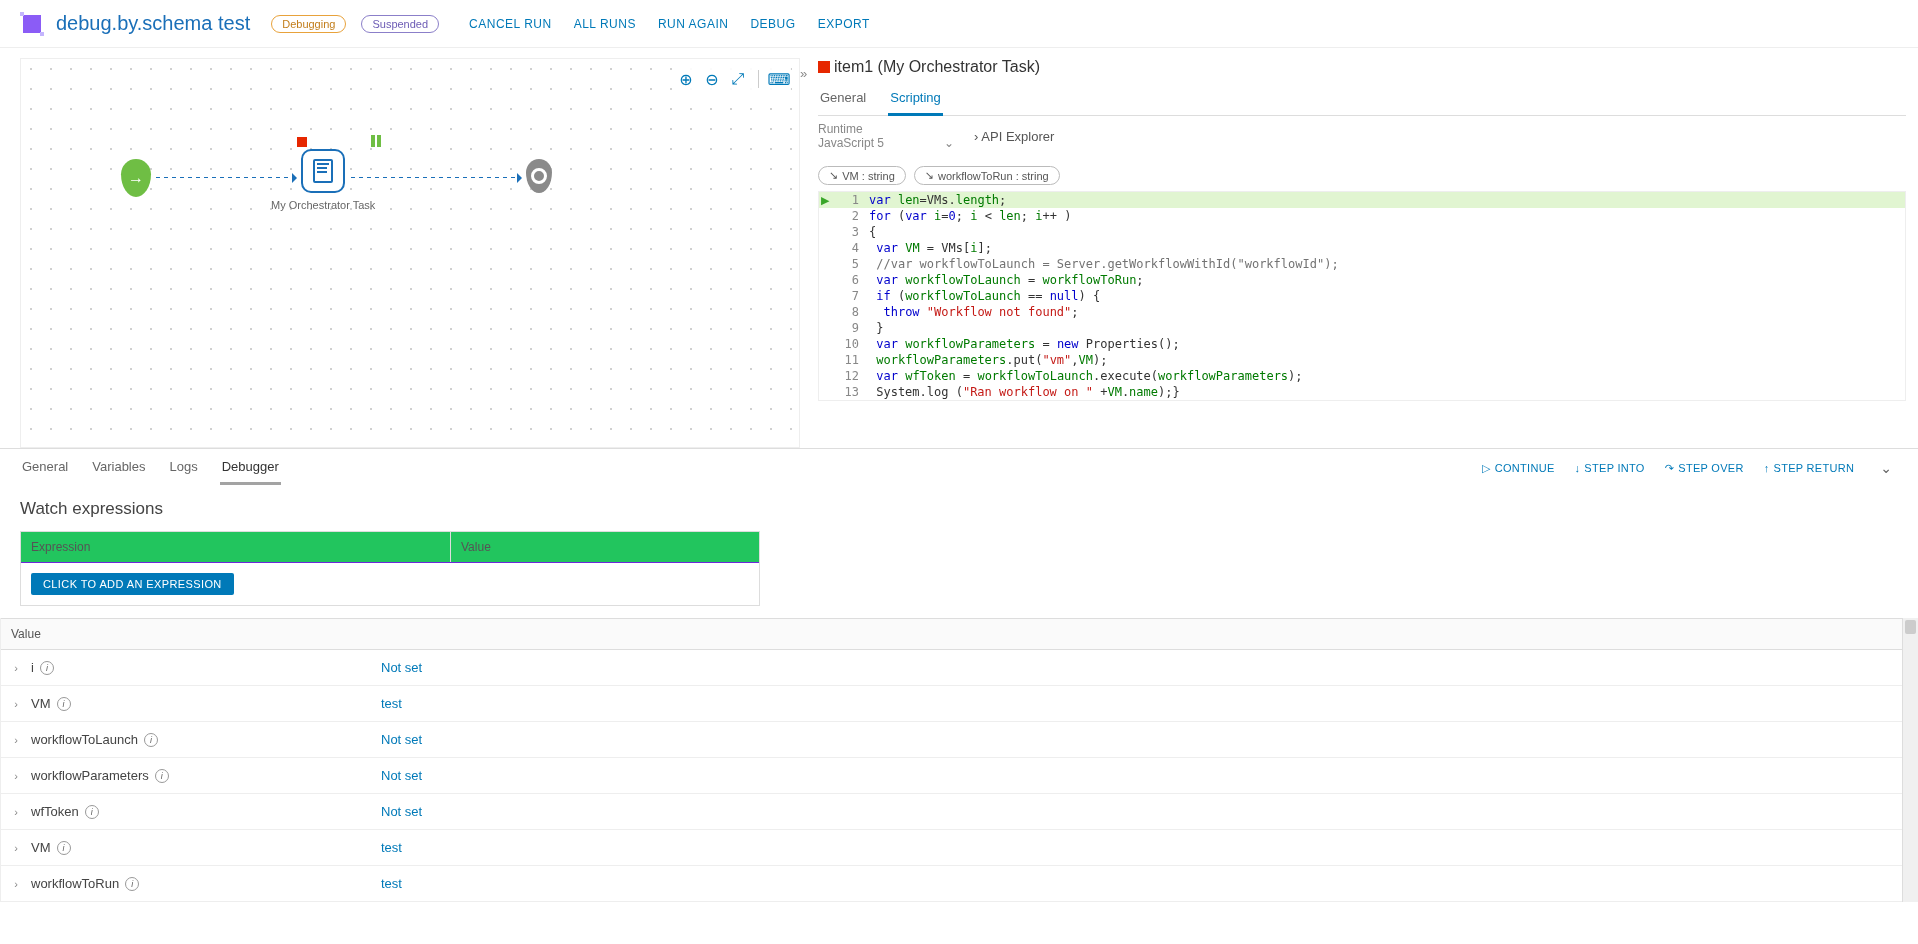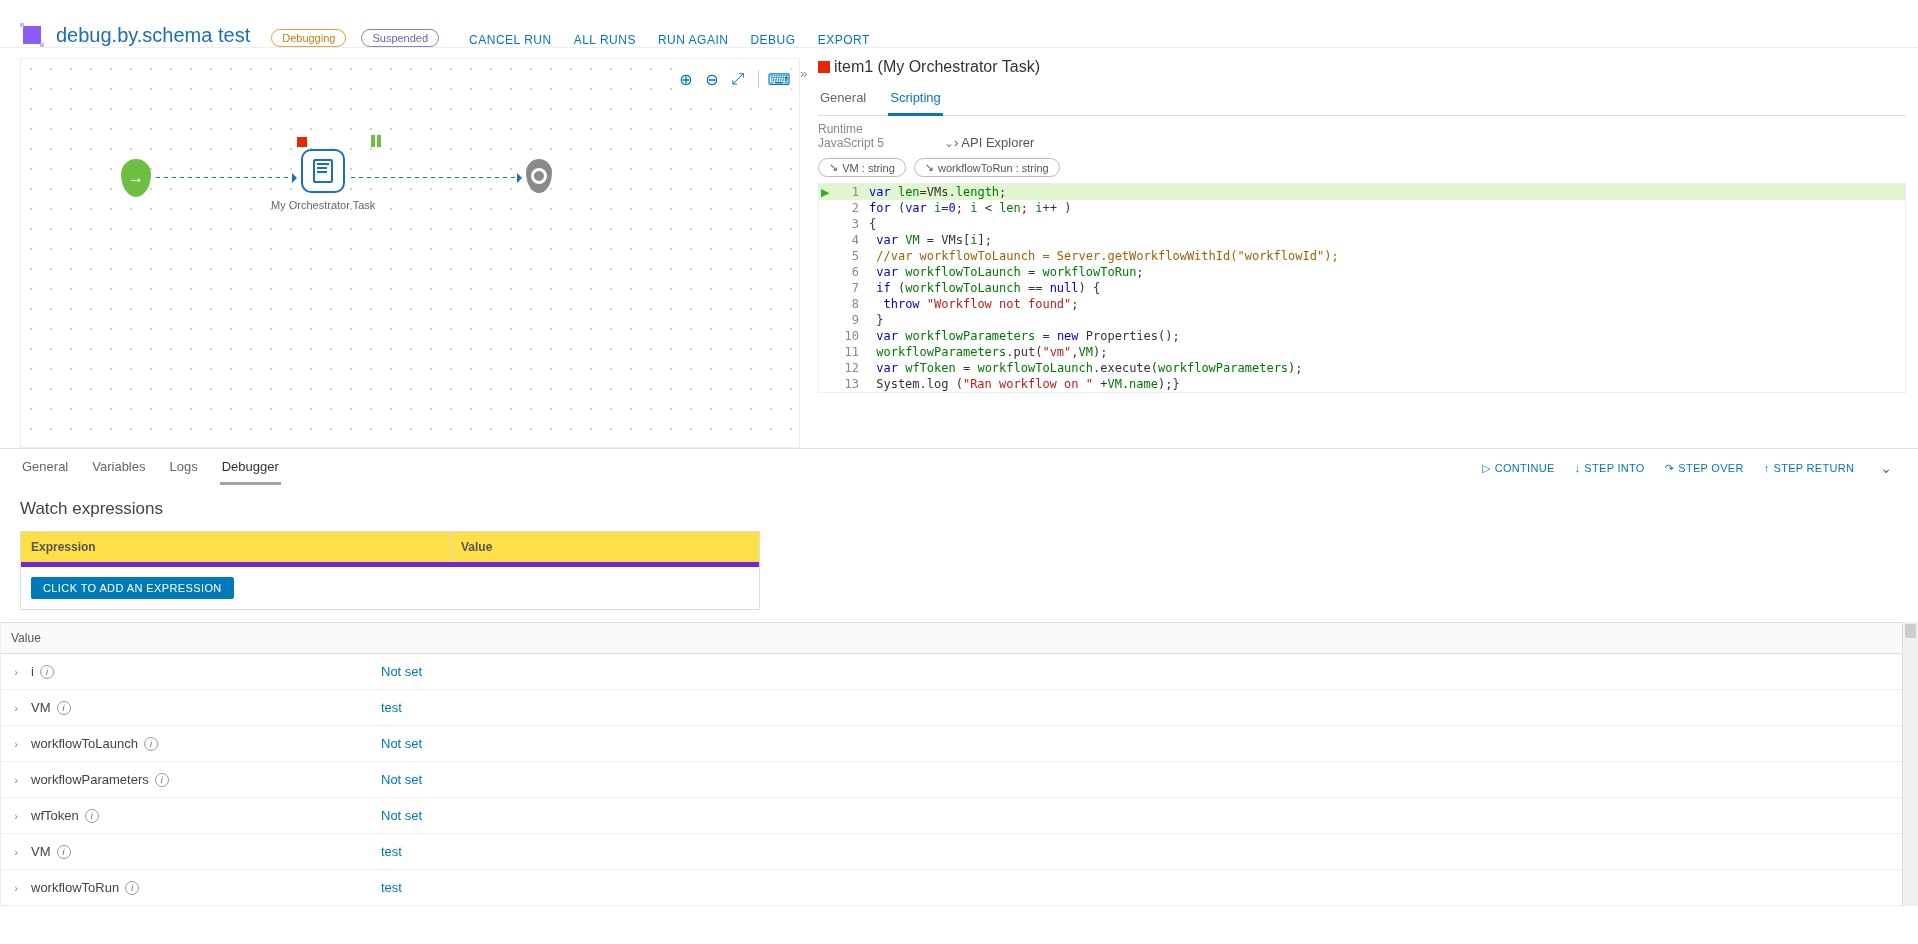--- a/index.html
+++ b/index.html
@@ -1,19 +1,19 @@
 <!DOCTYPE html>
 <html><head>
 <meta charset="utf-8">
 <style>
   * { box-sizing: border-box; margin: 0; padding: 0; }
   body { font-family: "Segoe UI", Arial, sans-serif; font-size: 13px; color: #333; background: #fff; }
   
   
-  .header { display: flex; align-items: flex-end; height: 48px; padding: 0 20px; border-bottom: 1px solid #eee; }
+  .header { display: flex; align-items: center; height: 48px; padding: 0 20px; border-bottom: 1px solid #eee; }
   .logo { width: 24px; height: 24px; margin-right: 12px; position: relative; }
   .logo-inner { width: 18px; height: 18px; background: #8b5cf6; position: absolute; top: 3px; left: 3px; }
   .logo-inner::before, .logo-inner::after { content:""; position:absolute; width:4px; height:4px; background:#c4b5fd; }
   .logo-inner::before { top:-3px; left:-3px; }
   .logo-inner::after { bottom:-3px; right:-3px; }
   .title { color: #1a6fb8; font-size: 20px; font-weight: 400; margin-right: 12px; }
   .badge { display:inline-block; padding: 2px 10px; border-radius: 12px; font-size: 11px; margin-right: 6px; margin-left: 9px; }
   .badge-debugging { border: 1px solid #e8a23b; color: #c27d1a; }
   .badge-suspended { border: 1px solid #8b7fc9; color: #6d5cb5; }
   .header-actions { display: flex; gap: 22px; margin-left: 24px; }
@@ -53,56 +53,56 @@
   .arrow2 { left:330px; width:170px; }
 
   
   .detail-panel { flex:1; margin-top:10px; padding: 0 12px 0 18px; position:relative;}
   .collapse-icon { position:absolute; left:0; top:8px; color:#888; cursor:pointer;}
   .item-title { display:flex; align-items:center; gap:4px; font-size:16px; margin-bottom:10px;text-align:center;}
   .item-title .sq { width:12px; height:12px; background:#e62700;}
   .detail-tabs { display:flex; gap:20px; border-bottom:1px solid #ddd; margin-bottom:6px;}
   .dtab { padding: 4px 2px 8px; color:#666; cursor:pointer; font-size:13px;}
   .dtab.active { color:#0079b8; border-bottom: 3px solid #0079b8; margin-bottom:-1px;}
-  .runtime-row { display:flex; align-items:flex-end; margin:4px 0 8px;}
+  .runtime-row { display:flex; align-items:center; gap:20px; margin:4px 0 16px;}
   .runtime-label { color:#888; font-size:12px;}
   .runtime-select { color:#888; font-size:12px; display:flex; align-items:center; gap:60px;}
   .api-link { color:#555; font-size:13px; cursor:pointer;}
   .param-chips { display:flex; gap:8px; margin-bottom:6px;}
   .chip { border:1px solid #bbb; border-radius:12px; padding:2px 10px; font-size:11px; color:#555; display:flex; align-items:center; gap:4px;}
   
   
   .code-wrap { position:relative; border:1px solid #eee; background:#fff;}
   .gutter-arrow { position:absolute; left:2px; top:2px; color:#39a629; font-size:11px;}
   .code-line { display:flex; font-family: Consolas, monospace; font-size:12px; line-height:16px; white-space:pre;}
   .code-line.current { background:#e1f5d1;}
   .lineno { width:30px; text-align:right; color:#888; padding-right:10px; user-select:none; margin-left:20px;}
   .code { flex:1;}
   .kw { color:#0000cc;}
   .prop { color:#007a00;}
   .str { color:#c41a16;}
   .num { color:#0000cc;}
-  .cmt { color:#a16207;}
+  .cmt { color:#737373;}
   
   
   .bottom { border-top:1px solid #ddd;}
   .bottom-header { display:flex; align-items:center; padding: 0 20px; height:38px;}
   .btabs { display:flex; gap:20px;}
   .btab { padding:8px 2px; color:#666; cursor:pointer;}
   .btab.active { color:#333; border-bottom:3px solid #a3a3a3;}
   .spacer { flex:1;}
   .debug-actions { display:flex; gap:20px; align-items:center;}
   .daction { color:#0079b8; font-size:11px; letter-spacing:0.3px; cursor:pointer; display:flex; align-items:center; gap:4px;}
   .chev-btn { color:#666; font-size:14px; padding:0 6px;}
   
   .bottom-content { display:flex;flex-direction:column;}
   .watch-panel { width:780px; padding: 12px 20px;}
   .watch-title { font-size:17px; color:#444; margin-bottom:12px;}
   .watch-table { border:1px solid #ddd;}
-  .wt-head { display:flex; background:#fde047; border-bottom:5px solid #6d28d9;font-weight:bold;}
+  .wt-head { display:flex; background:#22c55e; border-bottom:1px solid #6d28d9;}
   .wt-head > div { padding:8px 10px; font-size:12px; color:#555;}
   .wt-col1 { width:430px; border-right:1px solid #ddd;}
   .wt-col2 { flex:1;}
   .wt-body { padding:10px;}
   .add-expr-btn { background:#0079b8; color:#fff; padding:5px 12px; font-size:11px; letter-spacing:0.4px; cursor:pointer; display:inline-block; border-radius:2px;}
   
   .vars-panel { flex:1; border-left:1px solid #eee;}
   .vars-head { display:flex; background:#fafafa; border-bottom:1px solid #ddd; border-top:1px solid #ddd;}
   .vars-head > div { padding:8px 10px; font-size:12px; color:#555;}
   .vh-col1 { width:370px; border-right:1px solid #ddd; padding-left:34px !important;}

